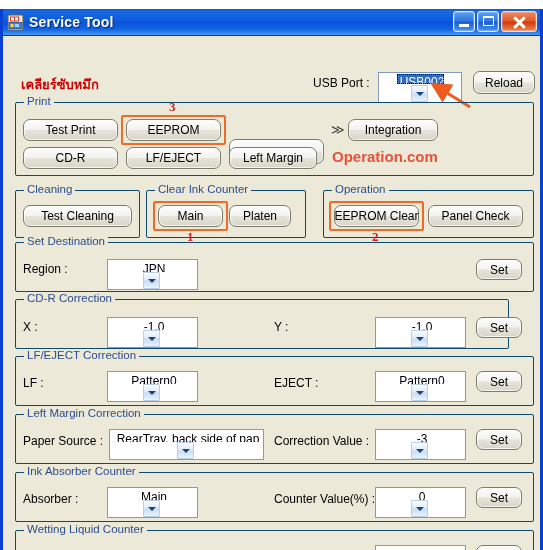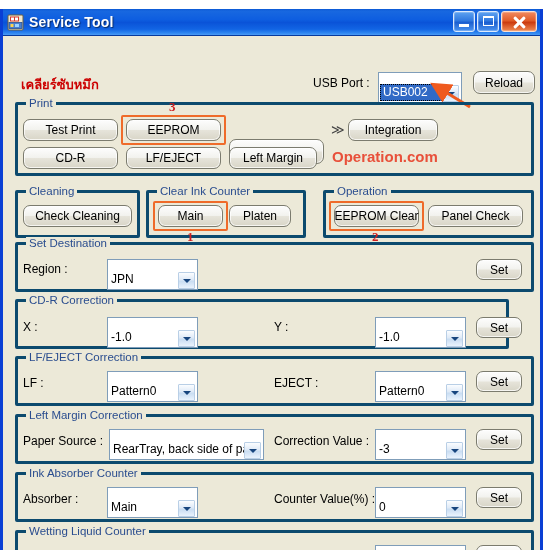--- a/index.html
+++ b/index.html
@@ -110,22 +110,23 @@
     white-space: nowrap;
   }
 
   
   .combo {
     position: absolute;
     height: 31px;
     background: #ffffff;
     border: 1px solid #7f9db9;
     display: flex;
-    align-items: flex-end;
+    align-items: center;
     overflow: hidden;
+    flex-direction: column;
   }
   .combo .val {
     flex: 1 1 auto;
     font-size: 12px;
     padding-left: 3px;
     color: #000;
     white-space: nowrap;
     overflow: hidden;
     line-height: 19px;
   }
@@ -173,21 +174,21 @@
     align-items: center;
     justify-content: center;
     font-family: "Liberation Sans", sans-serif;
     box-shadow: inset 0 0 0 1px rgba(255,255,255,0.75);
     white-space: nowrap;
   }
 
   
   .group {
     position: absolute;
-    border: 3px solid #0c4a6e;
+    border: 1px solid #0c4a6e;
     border-radius: 2px;
     background: transparent;
   }
   .group > .glegend {
     position: absolute;
     top: -8px; left: 8px;
     padding: 0 3px;
     background: #ece9d8;
     font-size: 11.5px;
     color: #2a4d8f;
@@ -294,21 +295,21 @@
     <div class="btn" style="left:123px; top:111px; width:95px; height:22px;">LF/EJECT</div>
     <div class="btn" style="left:226px; top:111px; width:88px; height:22px;">Left Margin</div>
     <div class="watermark" style="left:329px; top:112px;">Operation.com</div>
 
     <div class="hl-box" style="left:118px; top:79px; width:105px; height:30px;"></div>
     <div class="ann-num" style="left:166px; top:63px;">3</div>
 
     <div class="group" style="left:12px; top:154px; width:125px; height:48px;">
       <span class="glegend">Cleaning</span>
     </div>
-    <div class="btn" style="left:20px; top:169px; width:109px; height:22px;">Check Cleaning</div>
+    <div class="btn" style="left:20px; top:169px; width:109px; height:22px;">Test Cleaning</div>
 
     <div class="group" style="left:143px; top:154px; width:160px; height:48px;">
       <span class="glegend">Clear Ink Counter</span>
     </div>
     <div class="btn" style="left:155px; top:169px; width:65px; height:22px;">Main</div>
     <div class="btn" style="left:226px; top:169px; width:62px; height:22px;">Platen</div>
     <div class="hl-box" style="left:150px; top:165px; width:75px; height:30px;"></div>
     <div class="ann-num" style="left:184px; top:193px;">1</div>
 
     <div class="group" style="left:320px; top:154px; width:211px; height:48px;">

